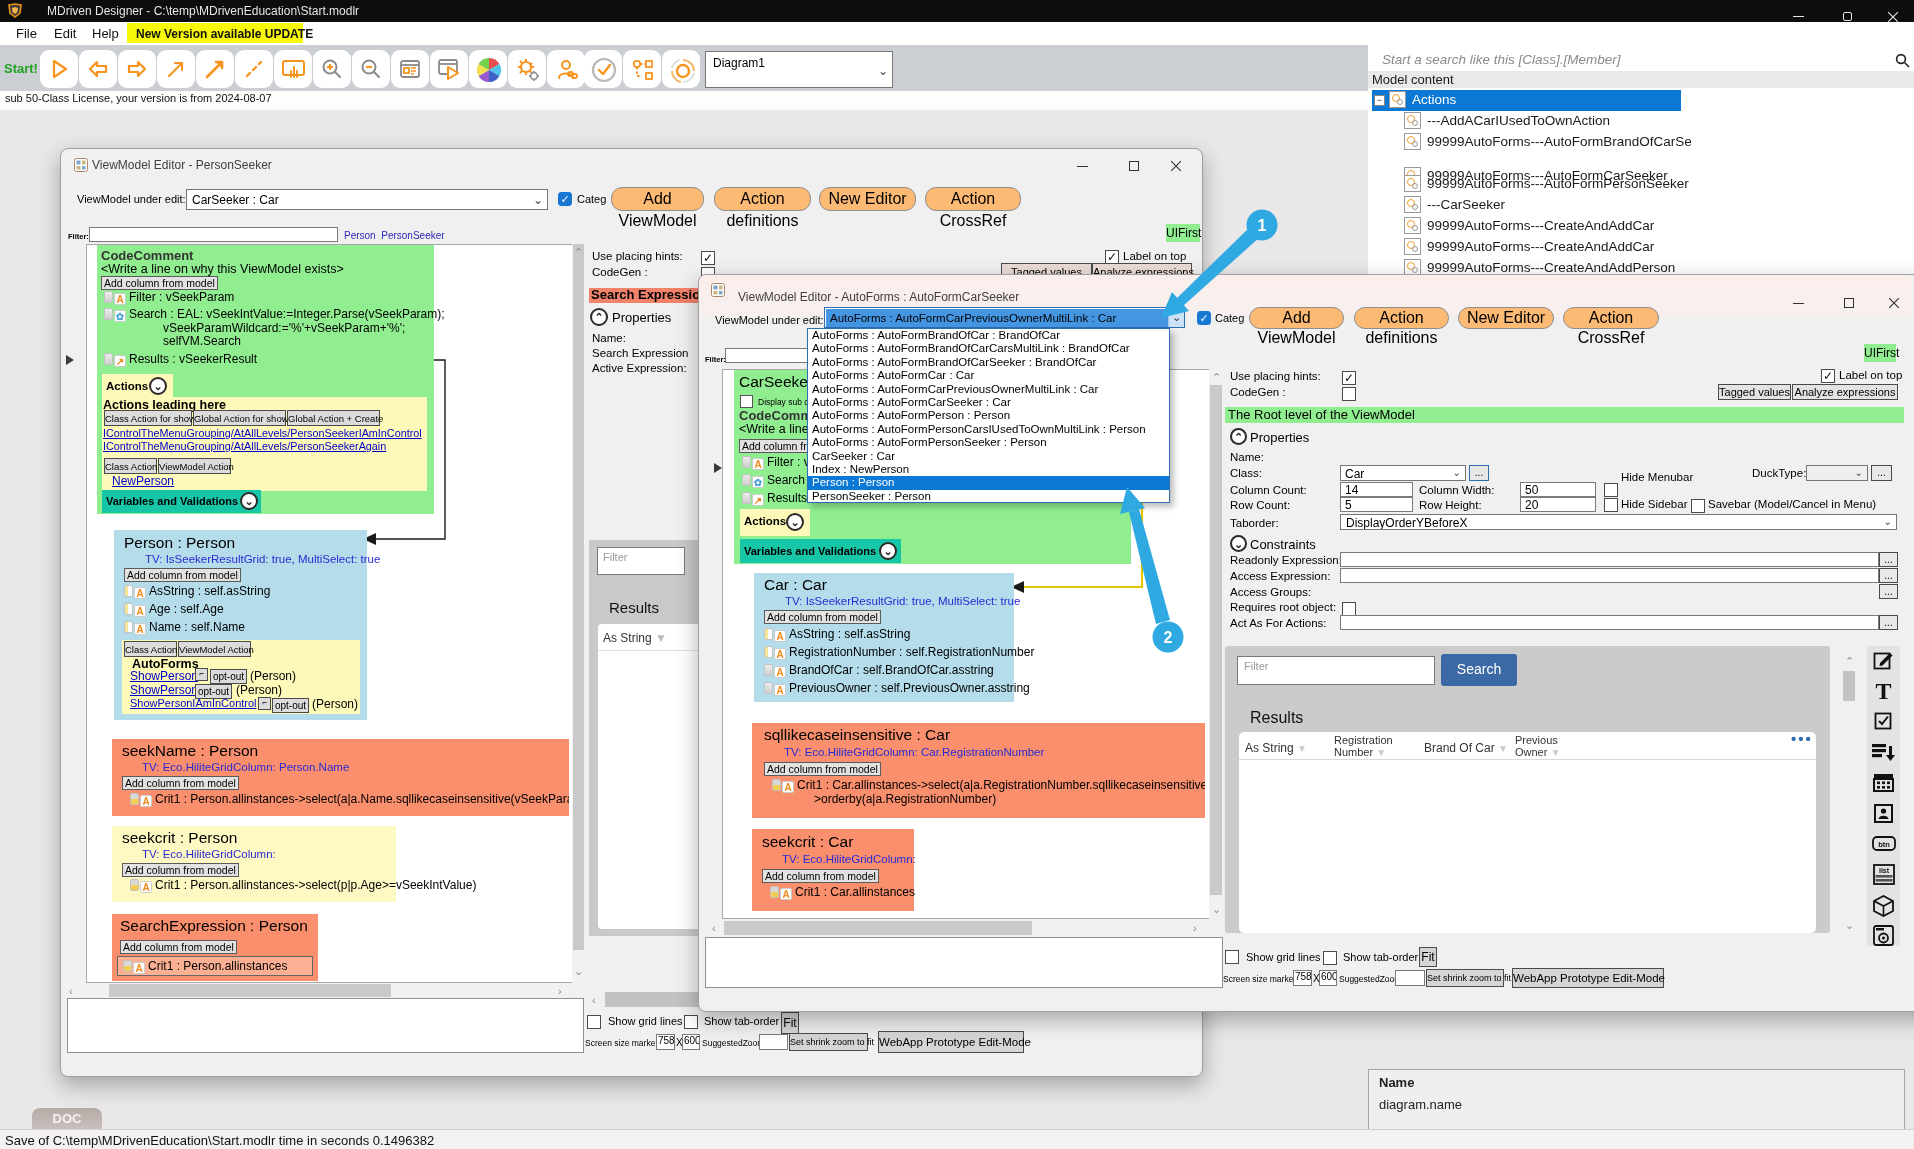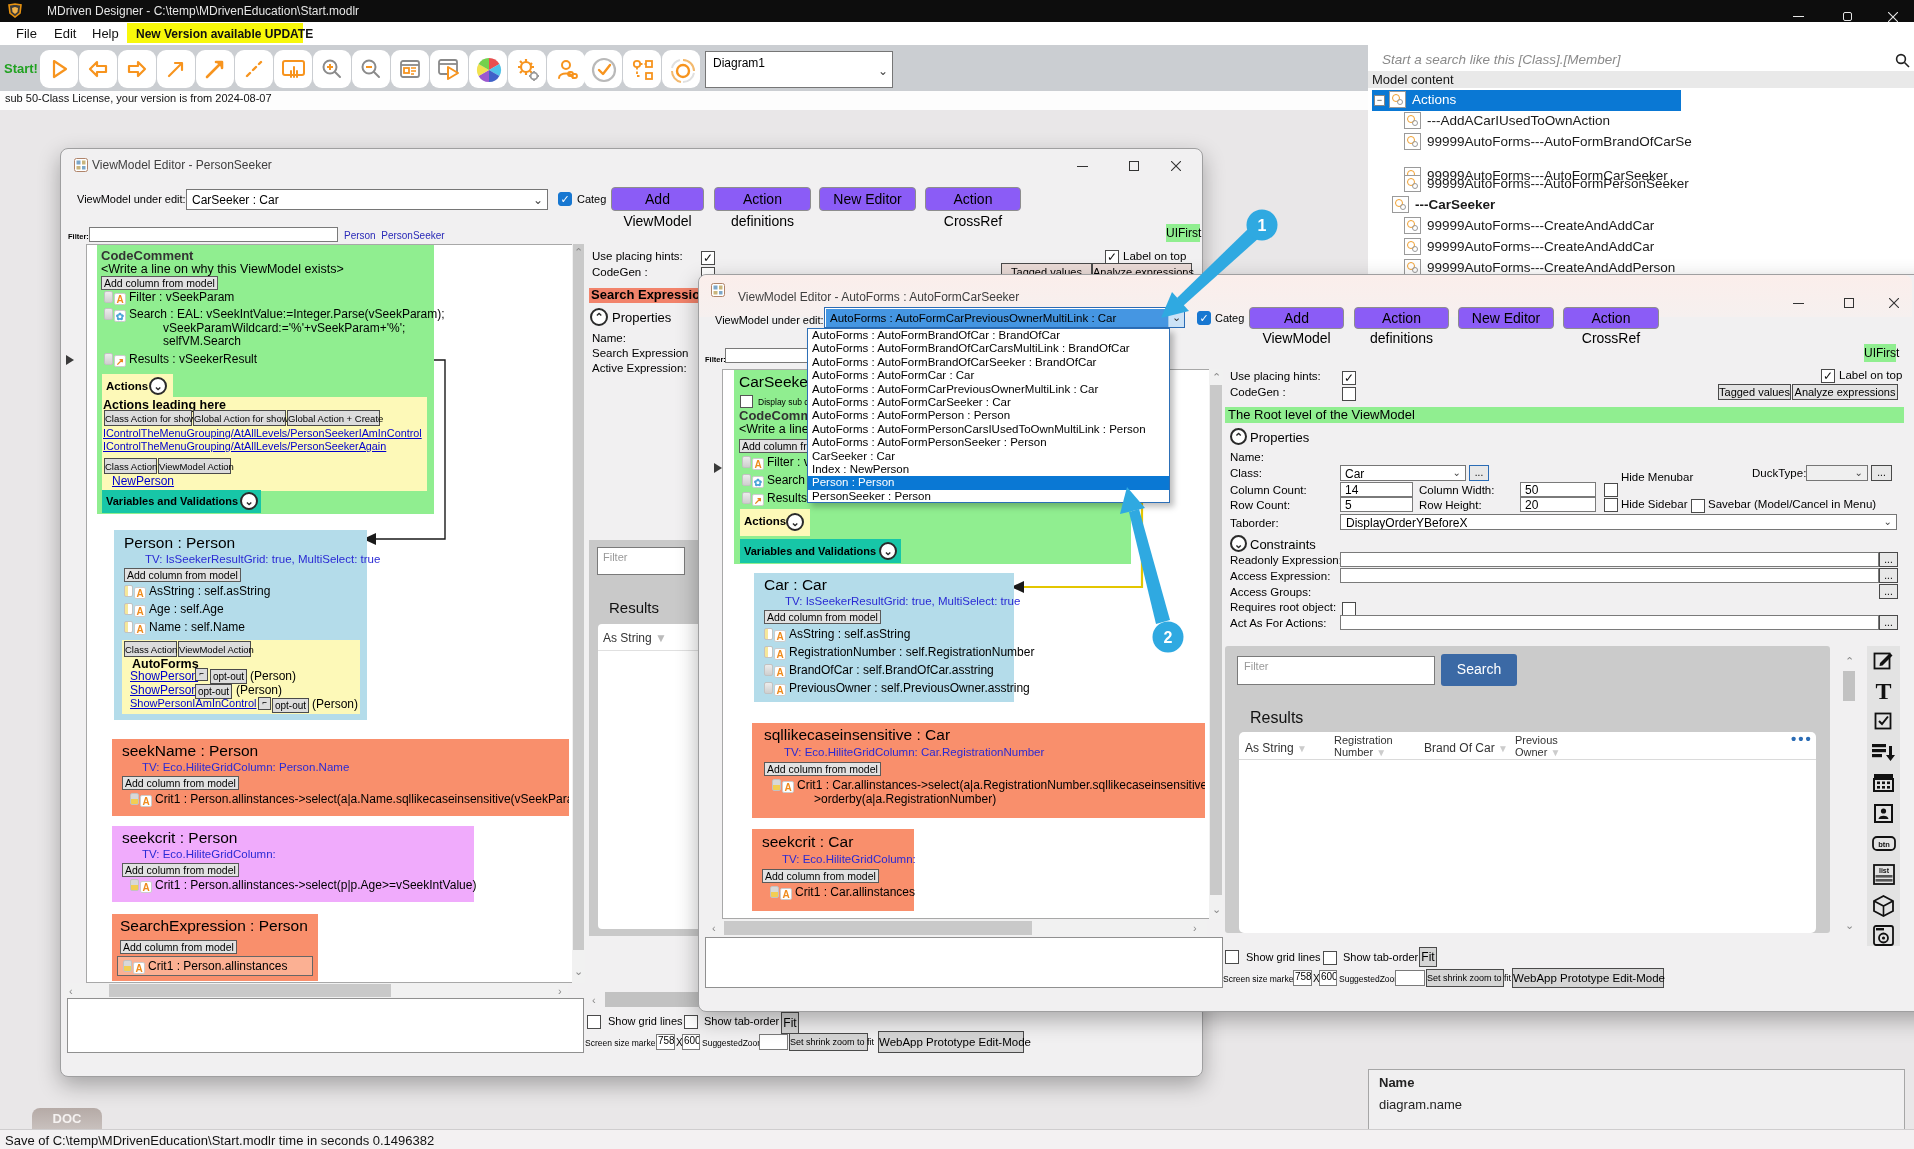--- a/index.html
+++ b/index.html
@@ -9,21 +9,21 @@
 
 #titlebar { position:absolute; left:0; top:0; width:1914px; height:22px; background:#0d0d0d; color:#e6e6e6; }
 #menubar  { position:absolute; left:0; top:22px; width:1914px; height:23px; background:#ffffff; }
 #toolbar  { position:absolute; left:0; top:45px; width:1371px; height:46px; background:#cbced2; }
 #licline  { position:absolute; left:0; top:91px; width:1371px; height:19px; background:#fdfdfd; font-size:11px; color:#111; padding-left:5px; line-height:13px; padding-top:1px;}
 .tbtn { position:absolute; top:5px; width:38px; height:38px; background:#fff; border-radius:9px; }
 .tbtn svg { position:absolute; left:7px; top:7px; }
 
 .win { position:absolute; background:#f1f0f1; border:1px solid #9f9fa0; border-radius:8px; box-shadow:0 8px 22px rgba(0,0,0,0.30); overflow:hidden; }
 .wtitle { position:absolute; font-size:12px; color:#3f3f3f; }
-.btn { position:absolute; background:#8b5cf6; border:1px solid #8d8d8d; border-radius:4px; font-size:14px; color:#000; text-align:center; }
+.btn { position:absolute; background:#fdba74; border:1px solid #8d8d8d; border-radius:11px; font-size:16px; color:#000; text-align:center; }
 .btn2 { position:absolute; background:#dcdcdc; border:1px solid #4a4a4a; font-size:10px; color:#000; text-align:center; white-space:nowrap; }
 .combo { position:absolute; background:#fff; border:1px solid #767676; font-size:12px; color:#000; white-space:nowrap; overflow:hidden; }
 .combo .chev { position:absolute; right:4px; top:0; color:#444; }
 .tbox { position:absolute; background:#fff; border:1px solid #7a7a7a; font-size:12px; color:#000; white-space:nowrap; overflow:hidden; }
 .cbd { position:absolute; width:14px; height:14px; background:#fff; border:1px solid #4a4a4a; font-size:12px; line-height:13px; text-align:center; color:#111; }
 .cbb { position:absolute; width:14px; height:14px; background:#1777d1; border:1px solid #1777d1; border-radius:3px; color:#fff; font-size:11px; line-height:13px; text-align:center; }
 .lbl { position:absolute; font-size:11.5px; color:#000; white-space:nowrap; }
 .lbl13 { position:absolute; font-size:11px; color:#000; white-space:nowrap; }
 .green { background:#90ee90; }
 .canvasbox { position:absolute; overflow:hidden; background:#fff; }
@@ -204,21 +204,21 @@
       <span style="position:absolute;left:4px;top:1px;font-size:13px;color:#1a1a1a;">Model content</span>
     </div>
 
   <div class="abs" style="left:4px;top:45px;width:309px;height:21px;background:#0a78d4;"></div>
   <div class="abs" style="left:6px;top:50px;width:11px;height:11px;background:#fff;border:1px solid #888;font-size:9px;line-height:9px;text-align:center;color:#333;">−</div>
   <div class="treerow" style="top:46px;left:21px;color:#fff;"><span class="gearicon"></span>Actions</div>
   <div class="treerow" style="top:67px;left:36px;"><span class="gearicon"></span>---AddACarIUsedToOwnAction</div>
   <div class="treerow" style="top:88px;left:36px;"><span class="gearicon"></span>99999AutoForms---AutoFormBrandOfCarSe</div>
   <div class="treerow" style="top:109px;left:36px;margin-top:13px;"><span class="gearicon"></span>99999AutoForms---AutoFormCarSeeker</div>
   <div class="treerow" style="top:130px;left:36px;"><span class="gearicon"></span>99999AutoForms---AutoFormPersonSeeker</div>
-  <div class="treerow" style="top:151px;left:24px;font-weight:bold;"><span class="gearicon"></span>---CarSeeker</div>
+  <div class="treerow" style="top:151px;left:36px;"><span class="gearicon"></span>---CarSeeker</div>
   <div class="treerow" style="top:172px;left:36px;"><span class="gearicon"></span>99999AutoForms---CreateAndAddCar</div>
   <div class="treerow" style="top:193px;left:36px;"><span class="gearicon"></span>99999AutoForms---CreateAndAddCar</div>
   <div class="treerow" style="top:214px;left:36px;"><span class="gearicon"></span>99999AutoForms---CreateAndAddPerson</div>
   <div class="treerow" style="top:595px;left:36px;color:#b9b9b9;"><span class="gearicon"></span>99999AutoForms---AutoFormPersonCarsIUsedToOwnMultiLinkExtraLongNameForRow : Person</div>
   <div class="treerow" style="top:616px;left:36px;color:#b9b9b9;"><span class="gearicon"></span>99999AutoForms---CreateAndAddPersonWithMoreDetailsForTestingPurposes : Person</div>
   <div class="treerow" style="top:637px;left:36px;color:#b9b9b9;"><span class="gearicon"></span>99999AutoForms---AutoFormBrandOfCarCarsMultiLinkLongerNameIsHereNow : BrandOfCar</div>
   <div class="treerow" style="top:658px;left:36px;color:#b9b9b9;"><span class="gearicon"></span>99999AutoForms---AutoFormCarPreviousOwnerMultiLinkSomeLongerName : Car</div>
   <div class="treerow" style="top:679px;left:36px;color:#b9b9b9;"><span class="gearicon"></span>99999AutoForms---AutoFormPersonCarsIUsedToOwnMultiLinkExtraLongNameForRow : Person</div>
   <div class="treerow" style="top:700px;left:36px;color:#b9b9b9;"><span class="gearicon"></span>99999AutoForms---CreateAndAddPersonWithMoreDetailsForTestingPurposes : Person</div>
   <div class="treerow" style="top:721px;left:36px;color:#b9b9b9;"><span class="gearicon"></span>99999AutoForms---AutoFormBrandOfCarCarsMultiLinkLongerNameIsHereNow : BrandOfCar</div>
@@ -335,21 +335,21 @@
       </div>
     </div>
 
     <div class="abs" style="left:25px;top:494px;width:457px;height:77px;background:#f98f6c;overflow:hidden;">
       <div class="bxtitle" style="left:10px;top:3px;">seekName : Person</div>
       <div class="tvline" style="left:30px;top:22px;">TV: Eco.HiliteGridColumn: Person.Name</div>
       <div class="addcol" style="left:10px;top:37px;">Add column from model</div>
       <div class="row" style="left:18px;top:53px;"><span class="ic" style="background:linear-gradient(180deg,#d8d8d8 50%,#f2ce53 50%)"></span><span class="icA">A</span>Crit1 : Person.allinstances-&gt;select(a|a.Name.sqllikecaseinsensitive(vSeekParamWildcar</div>
     </div>
 
-    <div class="abs" style="left:25px;top:581px;width:362px;height:76px;background:#f0abfc;">
+    <div class="abs" style="left:25px;top:581px;width:284px;height:76px;background:#fef9c3;">
       <div class="bxtitle" style="left:10px;top:3px;">seekcrit : Person</div>
       <div class="tvline" style="left:30px;top:22px;">TV: Eco.HiliteGridColumn:</div>
       <div class="addcol" style="left:10px;top:37px;">Add column from model</div>
       <div class="row" style="left:18px;top:52px;"><span class="ic" style="background:linear-gradient(180deg,#d8d8d8 50%,#f2ce53 50%)"></span><span class="icA">A</span>Crit1 : Person.allinstances-&gt;select(p|p.Age&gt;=vSeekIntValue)</div>
     </div>
 
     <div class="abs" style="left:25px;top:669px;width:206px;height:67px;background:#f98f6c;">
       <div class="bxtitle" style="left:8px;top:3px;">SearchExpression : Person</div>
       <div class="addcol" style="left:8px;top:26px;">Add column from model</div>
       <div class="abs" style="left:5px;top:42px;width:196px;height:20px;background:#fbb093;border:1px solid #666;"></div>

